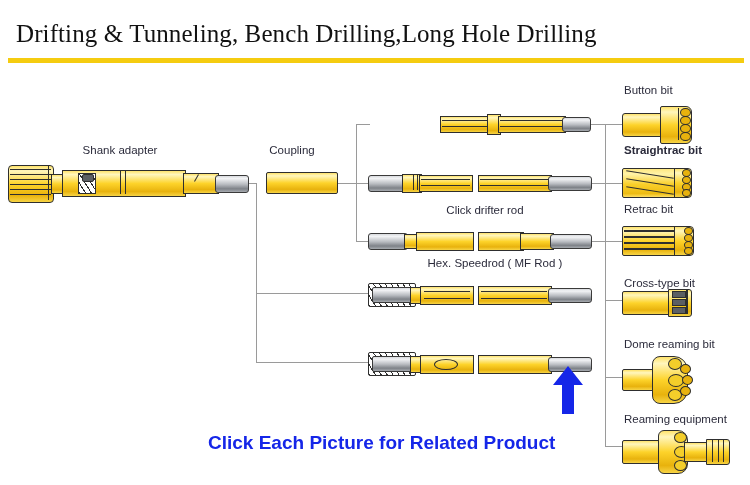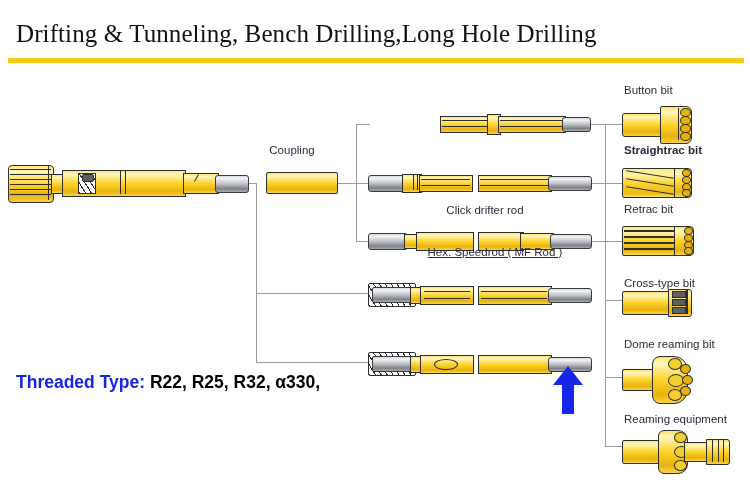--- a/index.html
+++ b/index.html
@@ -68,20 +68,21 @@
   <div class="ln lnh" style="left:356px;top:241px;width:14px;"></div>
 
   <div class="ln lnv" style="left:605px;top:124px;height:322px;"></div>
   <div class="ln lnh" style="left:580px;top:124px;width:42px;"></div>
   <div class="ln lnh" style="left:580px;top:183px;width:42px;"></div>
   <div class="ln lnh" style="left:580px;top:241px;width:42px;"></div>
   <div class="ln lnh" style="left:605px;top:300px;width:17px;"></div>
   <div class="ln lnh" style="left:605px;top:377px;width:17px;"></div>
   <div class="ln lnh" style="left:605px;top:446px;width:17px;"></div>
 
+  <div class="lbl lbl-c" style="left:45px;top:144px;width:150px;">Shank adapter</div>
   <div class="part" style="left:8px;top:163px;width:236px;height:40px;cursor:pointer;">
 
     <div class="yel" style="left:0px;top:2px;width:44px;height:36px;border-radius:4px;"></div>
     <div class="edge" style="left:2px;top:6px;width:41px;height:1px;"></div>
     <div class="edge" style="left:2px;top:11px;width:41px;height:1px;"></div>
     <div class="edge" style="left:2px;top:16px;width:41px;height:1px;"></div>
     <div class="edge" style="left:2px;top:21px;width:41px;height:1px;"></div>
     <div class="edge" style="left:2px;top:26px;width:41px;height:1px;"></div>
     <div class="edge" style="left:2px;top:31px;width:41px;height:1px;"></div>
     <div class="edge" style="left:40px;top:3px;width:1px;height:34px;"></div>
@@ -136,21 +137,21 @@
   <div class="part" style="left:368px;top:230px;width:222px;height:22px;cursor:pointer;">
     <div class="steel" style="left:0;top:3px;width:38px;height:15px;border-radius:3px;"></div>
     <div class="yel" style="left:36px;top:4px;width:14px;height:13px;"></div>
     <div class="yel" style="left:48px;top:2px;width:56px;height:17px;"></div>
 
     <div class="yel" style="left:110px;top:2px;width:44px;height:17px;"></div>
     <div class="yel" style="left:152px;top:3px;width:32px;height:15px;"></div>
     <div class="steel" style="left:182px;top:4px;width:40px;height:13px;border-radius:3px;"></div>
   </div>
 
-  <div class="lbl lbl-c" style="left:400px;top:246px;width:190px;text-decoration:underline;">Hex. Speedrod ( MF Rod )</div>
+  <div class="lbl lbl-c" style="left:400px;top:257px;width:190px;">Hex. Speedrod ( MF Rod )</div>
   <div class="part" style="left:368px;top:282px;width:222px;height:26px;cursor:pointer;">
     <div class="hatch" style="left:0;top:1px;width:46px;height:22px;border-radius:2px;"></div>
     <div class="steel" style="left:4px;top:5px;width:38px;height:14px;border-radius:2px;"></div>
     <div class="yel" style="left:42px;top:5px;width:12px;height:15px;"></div>
     <div class="yel" style="left:52px;top:4px;width:52px;height:17px;"></div>
     <div class="edge" style="left:56px;top:9px;width:46px;height:1px;"></div>
     <div class="edge" style="left:56px;top:16px;width:46px;height:1px;"></div>
 
     <div class="yel" style="left:110px;top:4px;width:72px;height:17px;"></div>
     <div class="edge" style="left:113px;top:9px;width:66px;height:1px;"></div>
@@ -236,24 +237,22 @@
     <div class="part" style="left:52px;top:4px;width:11px;height:9px;border:1px solid #2e2e2e;border-radius:50%;background:#f4ce2a;"></div>
     <div class="part" style="left:52px;top:18px;width:13px;height:10px;border:1px solid #2e2e2e;border-radius:50%;background:#f4ce2a;"></div>
     <div class="part" style="left:52px;top:32px;width:11px;height:9px;border:1px solid #2e2e2e;border-radius:50%;background:#f4ce2a;"></div>
     <div class="yel" style="left:62px;top:14px;width:24px;height:18px;"></div>
     <div class="yel" style="left:84px;top:11px;width:22px;height:24px;border-radius:0 3px 3px 0;"></div>
     <div class="edge" style="left:90px;top:12px;width:1px;height:22px;"></div>
     <div class="edge" style="left:96px;top:12px;width:1px;height:22px;"></div>
     <div class="edge" style="left:101px;top:12px;width:1px;height:22px;"></div>
   </div>
 
-  <div id="threaded-l1">
-    <span class="blu">Threaded Type:</span><span> R22, R25, R32, α330,</span>
-  </div>
 
   <div id="arrow">
     <svg width="30" height="48" viewBox="0 0 30 48">
       <polygon points="15,0 30,19 21,19 21,48 9,48 9,19 0,19" fill="#1526e8"></polygon>
     </svg>
   </div>
 
+  <div id="click-cta">Click Each Picture for Related Product</div>
 
 </div>
 
 </body></html>

